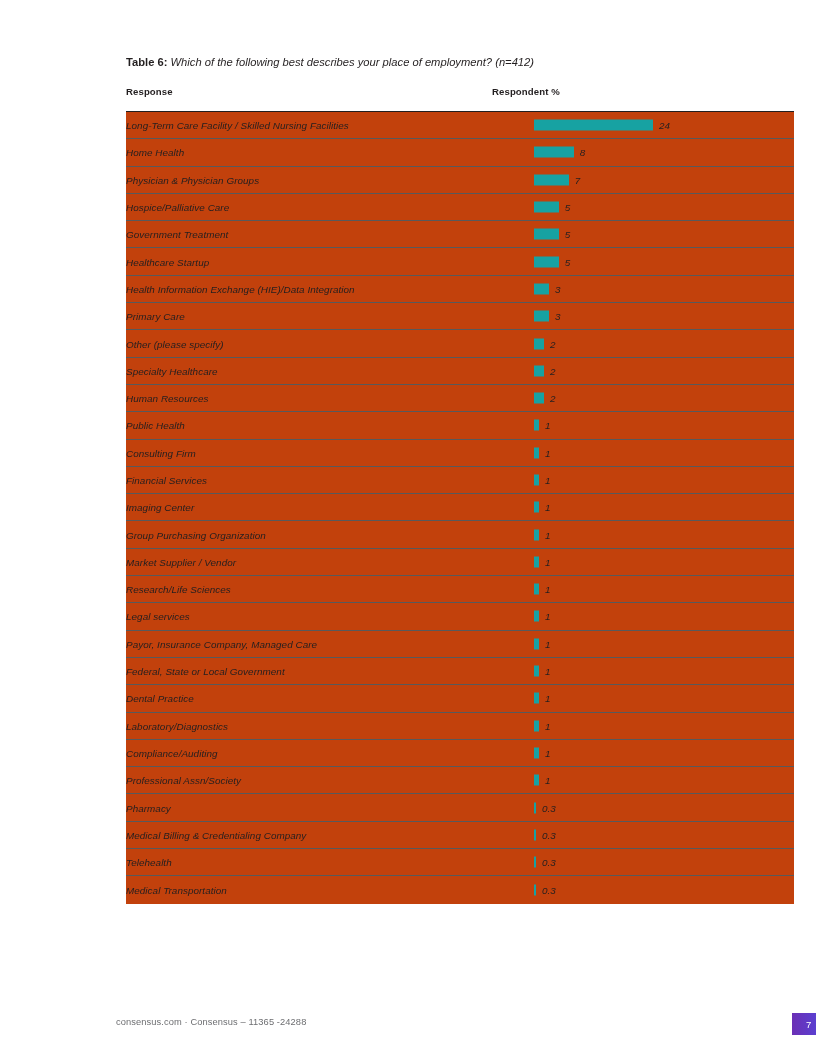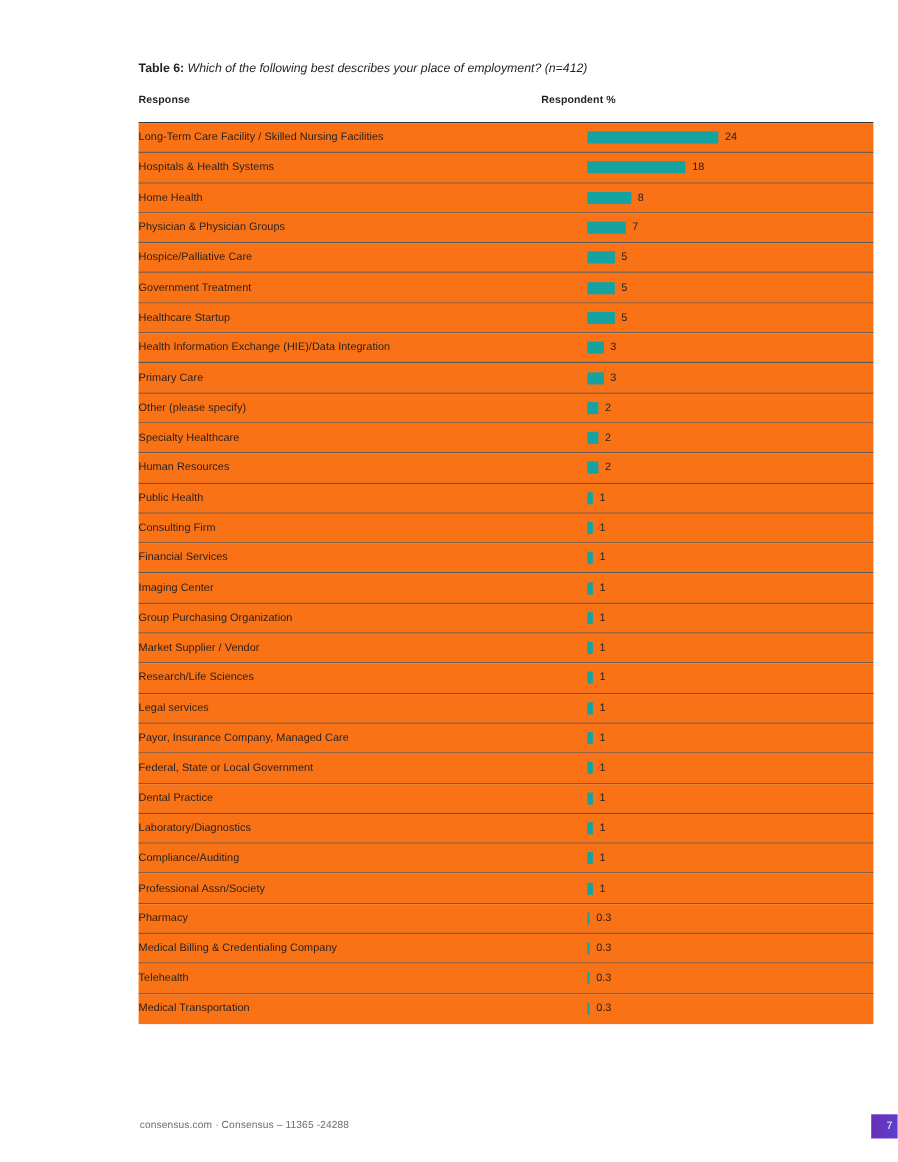--- a/index.html
+++ b/index.html
@@ -60,23 +60,24 @@
     letter-spacing: 0.1px;
   }
   .th-response { left: 0; text-align: center; }
   .th-pct { left: 366px; }
 
   .tbody { position: relative; }
 
   .row {
     position: relative;
     height: 27.3px;
-    background: #f97316;
+    background: #c2410c;
     border-bottom: 1px solid #58595b;
     box-sizing: border-box;
+    font-style: italic;
   }
   .row:last-child { border-bottom: none; }
 
   .row-label {
     position: absolute;
     left: 0;
     top: 50%;
     transform: translateY(-50%);
     font-size: 9.9px;
     color: #231f20;
@@ -100,21 +101,21 @@
   }
   .bar-value {
     font-size: 9.9px;
     color: #231f20;
     margin-left: 6px;
     white-space: nowrap;
   }
   
   .footer-text {
     position: absolute;
-    left: 83px;
+    left: 72px;
     top: 1017px;
     font-size: 9.3px;
     color: #6d6e71;
     white-space: nowrap;
     letter-spacing: 0.1px;
   }
   .page-badge {
     position: absolute;
     left: 748px;
     top: 1013px;
@@ -148,27 +149,20 @@
     </div>
     <div class="tbody" id="tbody">
         <div class="row">
           <div class="row-label">Long-Term Care Facility / Skilled Nursing Facilities</div>
           <div class="bar-wrap">
             <div class="bar" style="width: 119.04px; background: rgb(23, 162, 162);"></div>
             <div class="bar-value">24</div>
           </div>
         </div>
         <div class="row">
-          <div class="row-label">Hospitals &amp; Health Systems</div>
-          <div class="bar-wrap">
-            <div class="bar" style="width: 89.28px; background: rgb(23, 162, 162);"></div>
-            <div class="bar-value">18</div>
-          </div>
-        </div>
-        <div class="row">
           <div class="row-label">Home Health</div>
           <div class="bar-wrap">
             <div class="bar" style="width: 39.68px; background: rgb(23, 162, 162);"></div>
             <div class="bar-value">8</div>
           </div>
         </div>
         <div class="row">
           <div class="row-label">Physician &amp; Physician Groups</div>
           <div class="bar-wrap">
             <div class="bar" style="width: 34.72px; background: rgb(23, 162, 162);"></div>

